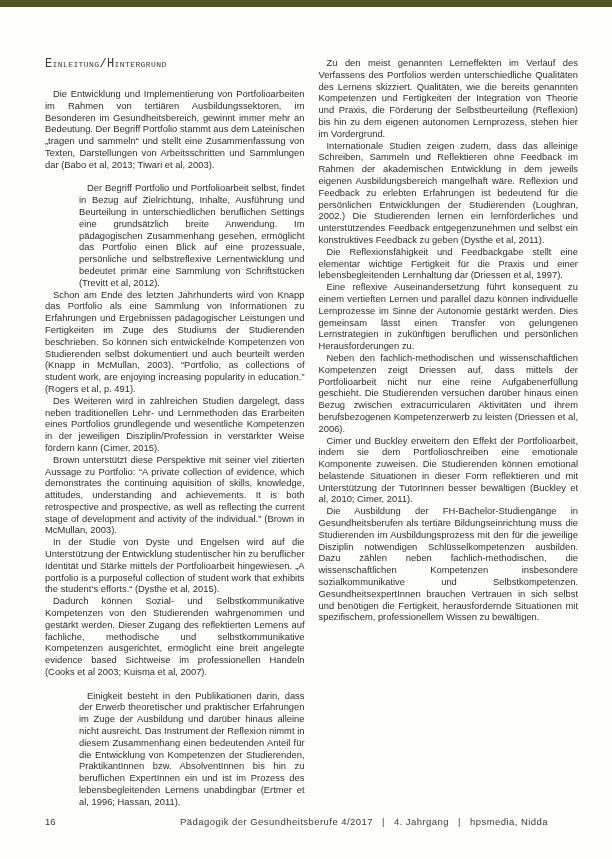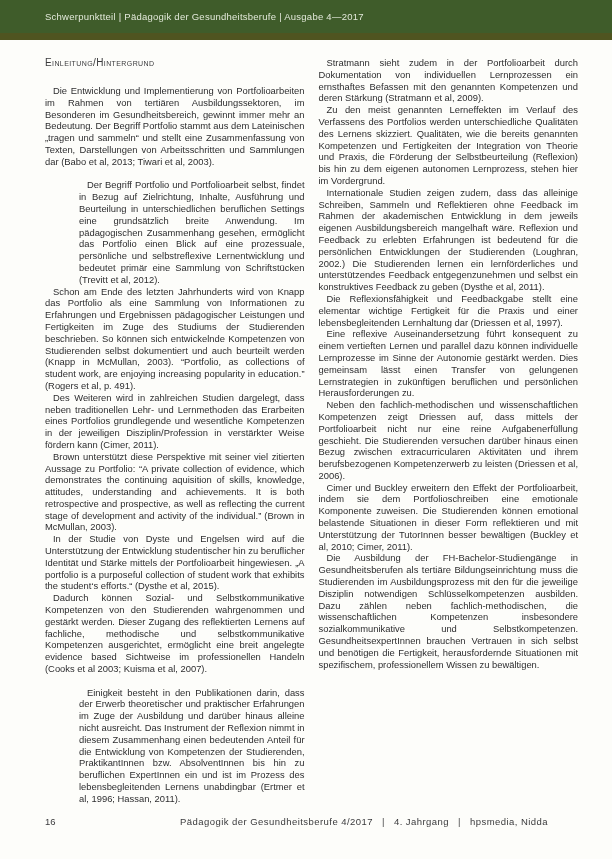--- a/index.html
+++ b/index.html
@@ -36,23 +36,24 @@
     top: 57px; left: 45px;
     width: 533px;
     display: flex;
     gap: 14px;
   }
   .col { flex: 1; min-width: 0; }
   .section-heading {
     margin: 0 0 17px 0;
     font-variant: small-caps;
     font-weight: normal;
-    font-size: 10px;
+    font-size: 12px;
     letter-spacing: 0.4px;
     color: #3a3a3c;
+    font-family: Liberation Mono, monospace;
   }
   p.para {
     margin: 0;
     font-size: 9.4px;
     line-height: 11.8px;
     text-align: justify;
     text-indent: 8px;
     color: #2d2d2f;
     hyphens: auto;
     -webkit-hyphens: auto;
@@ -72,39 +73,35 @@
     letter-spacing: 0.45px;
     white-space: nowrap;
   }
   .footer-sep { padding: 0 9px; color: #4a4a4c; }
 </style>
 </head>
 <body>
 
 <div class="page">
 
-  <div class="header-bar">
-    <span class="header-title">Schwerpunktteil | Pädagogik der Gesundheitsberufe | Ausgabe 4—2017</span>
-  </div>
   <div class="header-stripe"></div>
 
   <div class="content">
     <div class="col">
       <h2 class="section-heading">Einleitung/Hintergrund</h2>
     <p class="para" lang="de"><span>Die Entwicklung und Implementierung von Portfolioarbeiten im Rahmen von tertiären Ausbildungssektoren, im Besonderen im Gesundheitsbereich, gewinnt immer mehr an Bedeutung. Der Begriff Portfolio stammt aus dem Lateinischen „tragen und sammeln“ und stellt eine Zusammenfassung von Texten, Darstellungen von Arbeitsschritten und Sammlungen dar (Babo et al, 2013; Tiwari et al, 2003).</span></p>
         <p class="para space-before" lang="de"><span>Der Begriff Portfolio und Portfolioarbeit selbst, findet in Bezug auf Zielrichtung, Inhalte, Ausführung und Beurteilung in unterschiedlichen beruflichen Settings eine grundsätzlich breite Anwendung. Im pädagogischen Zusammenhang gesehen, ermöglicht das Portfolio einen Blick auf eine prozessuale, persönliche und selbstreflexive Lernentwicklung und bedeutet primär eine Sammlung von Schriftstücken (Trevitt et al, 2012).</span></p>
         <p class="para" lang="de"><span>Schon am Ende des letzten Jahrhunderts wird von Knapp das Portfolio als eine Sammlung von Informationen zu Erfahrungen und Ergebnissen pädagogischer Leistungen und Fertigkeiten im Zuge des Studiums der Studierenden beschrieben. So können sich entwickelnde Kompetenzen von Studierenden selbst dokumentiert und auch beurteilt werden (Knapp in McMullan, 2003). </span><span class="it">“Portfolio, as collections of student work, are enjoying increasing popularity in education.”</span><span> (Rogers et al, p. 491).</span></p>
-        <p class="para" lang="de"><span>Des Weiteren wird in zahlreichen Studien dargelegt, dass neben traditionellen Lehr- und Lernmethoden das Erarbeiten eines Portfolios grundlegende und wesentliche Kompetenzen in der jeweiligen Disziplin/Profession in verstärkter Weise fördern kann (Cimer, 2011).</span></p>
+        <p class="para" lang="de"><span>Des Weiteren wird in zahlreichen Studien dargelegt, dass neben traditionellen Lehr- und Lernmethoden das Erarbeiten eines Portfolios grundlegende und wesentliche Kompetenzen in der jeweiligen Disziplin/Profession in verstärkter Weise fördern kann (Cimer, 2015).</span></p>
         <p class="para" lang="de"><span>Brown unterstützt diese Perspektive mit seiner viel zitierten Aussage zu Portfolio: </span><span class="it">“A private collection of evidence, which demonstrates the continuing aquisition of skills, knowledge, attitudes, understanding and achievements. It is both retrospective and prospective, as well as reflecting the current stage of development and activity of the individual.”</span><span> (Brown in McMullan, 2003).</span></p>
         <p class="para" lang="de"><span>In der Studie von Dyste und Engelsen wird auf die Unterstützung der Entwicklung studentischer hin zu beruflicher Identität und Stärke mittels der Portfolioarbeit hingewiesen. </span><span class="it">„A portfolio is a purposeful collection of student work that exhibits the student‘s efforts.“</span><span> (Dysthe et al, 2015).</span></p>
         <p class="para" lang="de"><span>Dadurch können Sozial- und Selbstkommunikative Kompetenzen von den Studierenden wahrgenommen und gestärkt werden. Dieser Zugang des reflektierten Lernens auf fachliche, methodische und selbstkommunikative Kompetenzen ausgerichtet, ermöglicht eine breit angelegte evidence based Sichtweise im professionellen Handeln (Cooks et al 2003; Kuisma et al, 2007).</span></p>
         <p class="para space-before" lang="de"><span>Einigkeit besteht in den Publikationen darin, dass der Erwerb theoretischer und praktischer Erfahrungen im Zuge der Ausbildung und darüber hinaus alleine nicht ausreicht. Das Instrument der Reflexion nimmt in diesem Zusammenhang einen bedeutenden Anteil für die Entwicklung von Kompetenzen der Studierenden, PraktikantInnen bzw. AbsolventInnen bis hin zu beruflichen ExpertInnen ein und ist im Prozess des lebensbegleitenden Lernens unabdingbar (Ertmer et al, 1996; Hassan, 2011).</span></p>
       </div>
     <div class="col">
-        <p class="para" lang="de"><span>Stratmann sieht zudem in der Portfolioarbeit durch Dokumentation von individuellen Lernprozessen ein ernsthaftes Befassen mit den genannten Kompetenzen und deren Stärkung (Stratmann et al, 2009).</span></p>
         <p class="para" lang="de"><span>Zu den meist genannten Lerneffekten im Verlauf des Verfassens des Portfolios werden unterschiedliche Qualitäten des Lernens skizziert. Qualitäten, wie die bereits genannten Kompetenzen und Fertigkeiten der Integration von Theorie und Praxis, die Förderung der Selbstbeurteilung (Reflexion) bis hin zu dem eigenen autonomen Lernprozess, stehen hier im Vordergrund.</span></p>
         <p class="para" lang="de"><span>Internationale Studien zeigen zudem, dass das alleinige Schreiben, Sammeln und Reflektieren ohne Feedback im Rahmen der akademischen Entwicklung in dem jeweils eigenen Ausbildungsbereich mangelhaft wäre. Reflexion und Feedback zu erlebten Erfahrungen ist bedeutend für die persönlichen Entwicklungen der Studierenden (Loughran, 2002.) Die Studierenden lernen ein lernförderliches und unterstützendes Feedback entgegenzunehmen und selbst ein konstruktives Feedback zu geben (Dysthe et al, 2011).</span></p>
         <p class="para" lang="de"><span>Die Reflexionsfähigkeit und Feedbackgabe stellt eine elementar wichtige Fertigkeit für die Praxis und einer lebensbegleitenden Lernhaltung dar (Driessen et al, 1997).</span></p>
         <p class="para" lang="de"><span>Eine reflexive Auseinandersetzung führt konsequent zu einem vertieften Lernen und parallel dazu können individuelle Lernprozesse im Sinne der Autonomie gestärkt werden. Dies gemeinsam lässt einen Transfer von gelungenen Lernstrategien in zukünftigen beruflichen und persönlichen Herausforderungen zu.</span></p>
         <p class="para" lang="de"><span>Neben den fachlich-methodischen und wissenschaftlichen Kompetenzen zeigt Driessen auf, dass mittels der Portfolioarbeit nicht nur eine reine Aufgabenerfüllung geschieht. Die Studierenden versuchen darüber hinaus einen Bezug zwischen extracurricularen Aktivitäten und ihrem berufsbezogenen Kompetenzerwerb zu leisten (Driessen et al, 2006).</span></p>
         <p class="para" lang="de"><span>Cimer und Buckley erweitern den Effekt der Portfolioarbeit, indem sie dem Portfolioschreiben eine emotionale Komponente zuweisen. Die Studierenden können emotional belastende Situationen in dieser Form reflektieren und mit Unterstützung der TutorInnen besser bewältigen (Buckley et al, 2010; Cimer, 2011).</span></p>
         <p class="para" lang="de"><span>Die Ausbildung der FH-Bachelor-Studiengänge in Gesundheitsberufen als tertiäre Bildungseinrichtung muss die Studierenden im Ausbildungsprozess mit den für die jeweilige Disziplin notwendigen Schlüsselkompetenzen ausbilden. Dazu zählen neben fachlich-methodischen, die wissenschaftlichen Kompetenzen insbesondere sozialkommunikative und Selbstkompetenzen. GesundheitsexpertInnen brauchen Vertrauen in sich selbst und benötigen die Fertigkeit, herausfordernde Situationen mit spezifischem, professionellem Wissen zu bewältigen.</span></p>
       </div>
   </div>
 

